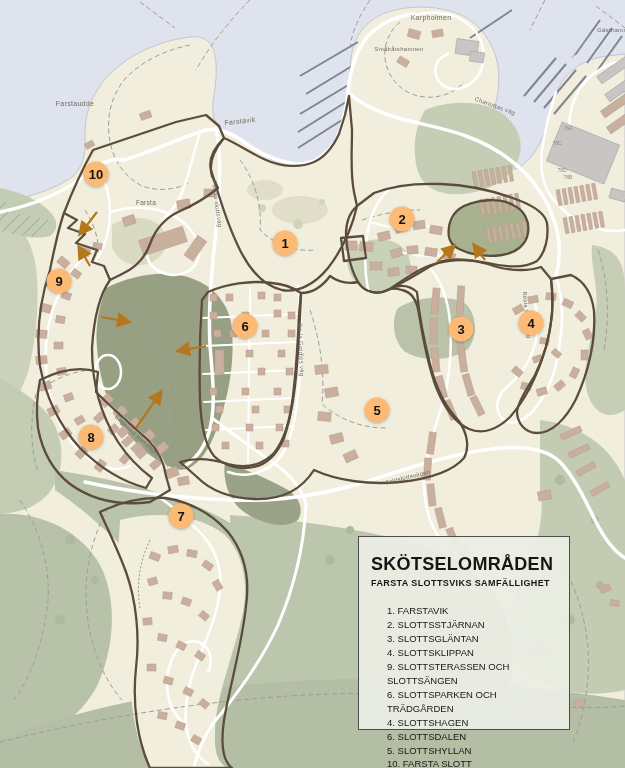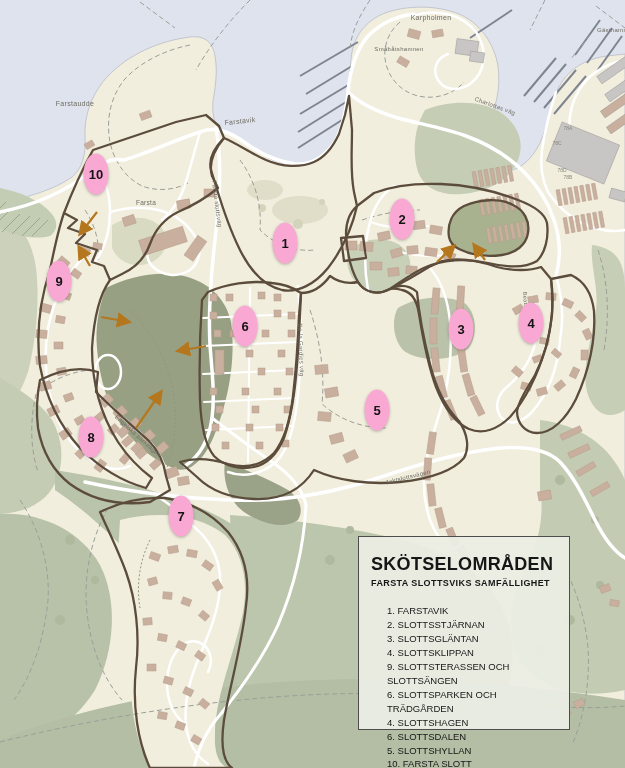--- a/index.html
+++ b/index.html
@@ -1,19 +1,19 @@
 <!DOCTYPE html>
 <html><head>
 <meta charset="utf-8">
 <style>
   html,body{margin:0;padding:0;background:#e8e8e4;}
   #stage{position:relative;width:625px;height:768px;overflow:hidden;font-family:"Liberation Sans",sans-serif;background:#f2eede;}
   #basemap{position:absolute;left:0;top:0;}
   .lbl{position:absolute;font-size:7px;color:#6d6d63;letter-spacing:.3px;white-space:nowrap;transform:translate(-50%,-50%);}
-  .marker{position:absolute;width:25px;height:41px;border-radius:50%;background:#f9a8d4;
+  .marker{position:absolute;width:25px;height:25px;border-radius:50%;background:#fdba74;
           box-shadow:0 1px 3px rgba(60,60,50,.35);display:flex;align-items:center;justify-content:center;
           font-weight:700;font-size:13px;color:#141414;transform:translate(-50%,-50%);}
   .legend{position:absolute;left:358px;top:536px;width:212px;height:194px;box-sizing:border-box;
           background:rgba(235,237,228,.95);border:1px solid #4d4d4d;padding:17px 12px;color:#161616;}
   .legend h1{margin:0;font-size:18px;letter-spacing:.3px;font-weight:700;}
   .legend h2{margin:3px 0 0 0;font-size:9px;letter-spacing:.4px;font-weight:700;}
   .legend ol{list-style:none;margin:16px;padding:0;font-size:9.5px;line-height:1.47;font-weight:500;}
   .bnum{position:absolute;font-size:5px;color:#8a887f;transform:translate(-50%,-50%);}
 </style>
 </head>

